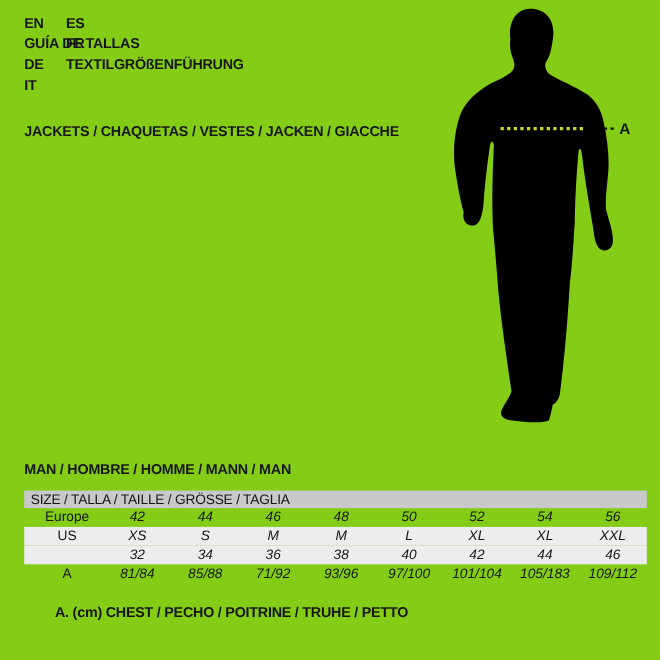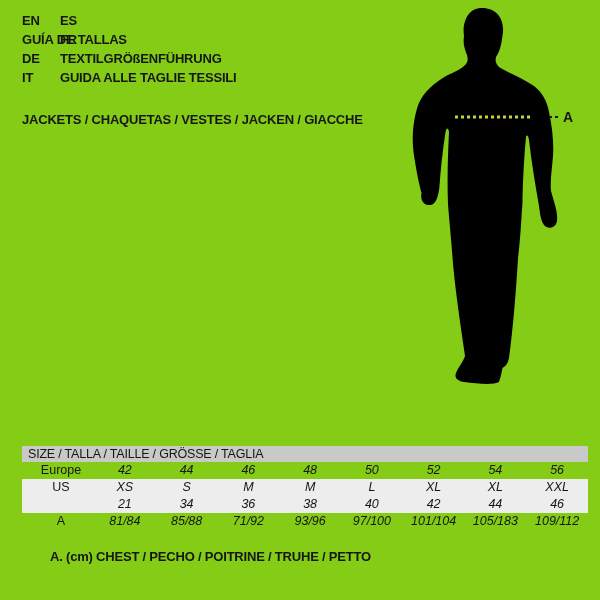--- a/index.html
+++ b/index.html
@@ -37,21 +37,20 @@
 <div class="canvas">
 
   <div class="langs">
     <span>EN</span>
     <span>ES</span>
     <span>GUÍA DE TALLAS</span>
     <span>FR</span>
     <span>DE</span>
     <span>TEXTILGRÖßENFÜHRUNG</span>
     <span>IT</span>
-    <span>GUIDA ALLE TAGLIE TESSILI</span>
   </div>
 
   <div class="cats">
     <div>JACKETS / CHAQUETAS / VESTES / JACKEN / GIACCHE</div>
   </div>
 
   <div class="figure">
     <svg viewBox="0 0 178 390" xmlns="http://www.w3.org/2000/svg">
       <path d="M66,30 C64,16 70,2 84,2 C98,2 106,12 105,26 C104,34 103,44 98,51
                C97,55 98,58 101,61 C110,67 124,72 136,80 C144,86 149,95 151,106
@@ -64,20 +63,21 @@
                C49,172 50,148 51,126 C50,121 48.5,122 47.5,126 C44.5,146 42.5,164 41.5,180
                C40.5,190 38,198 33,199 C26,200 22,194 23.5,187 C20.5,176 17.5,160 15.5,146
                C13.5,130 15.5,112 20.5,98 C25.5,86 36,77 48,70 C56,66 64,63 68,58
                C70,55 70,53 69,49 C66,42 65,36 66,30 Z" fill="#000000"></path>
       <line x1="57" y1="111" x2="132" y2="111" stroke-width="3" stroke-dasharray="3 3" stroke="#c9d42c"></line>
       <line x1="151" y1="111" x2="163" y2="111" stroke-width="2" stroke-dasharray="3 3" stroke="#161616"></line>
       <text x="165" y="116" font-size="14" font-weight="bold" fill="#161616" font-family="Liberation Sans, DejaVu Sans, sans-serif">A</text>
     </svg>
   </div>
 
+  <div class="section-title">MAN / HOMBRE / HOMME / MANN / MAN</div>
 
   <div class="size-table">
     <div class="thead">SIZE / TALLA / TAILLE / GRÖSSE / TAGLIA</div>
 
     <div class="trow">
       <span class="lbl">Europe</span>
       <span class="c">42</span>
       <span class="c">44</span>
       <span class="c">46</span>
       <span class="c">48</span>
@@ -94,21 +94,21 @@
       <span class="c">M</span>
       <span class="c">M</span>
       <span class="c">L</span>
       <span class="c">XL</span>
       <span class="c">XL</span>
       <span class="c">XXL</span>
     </div>
 
     <div class="trow shade">
       <span class="lbl"></span>
-      <span class="c">21</span>
+      <span class="c">32</span>
       <span class="c">34</span>
       <span class="c">36</span>
       <span class="c">38</span>
       <span class="c">40</span>
       <span class="c">42</span>
       <span class="c">44</span>
       <span class="c">46</span>
     </div>
 
     <div class="trow">

